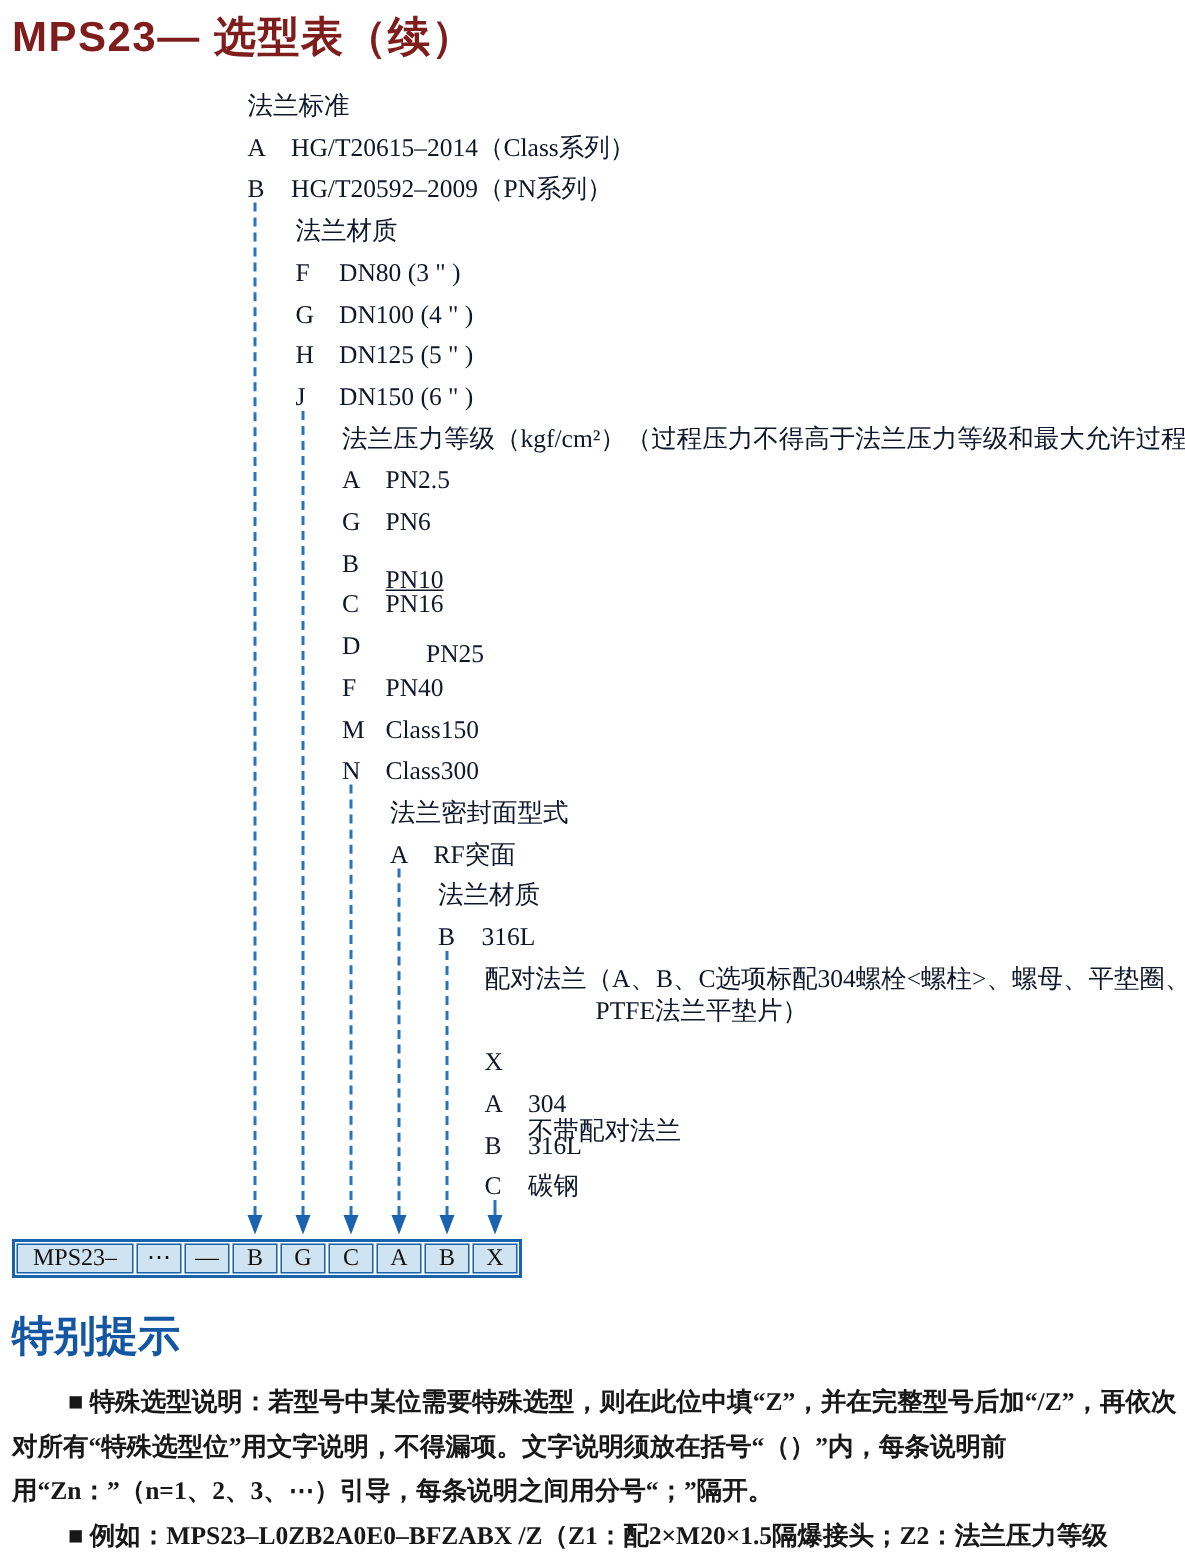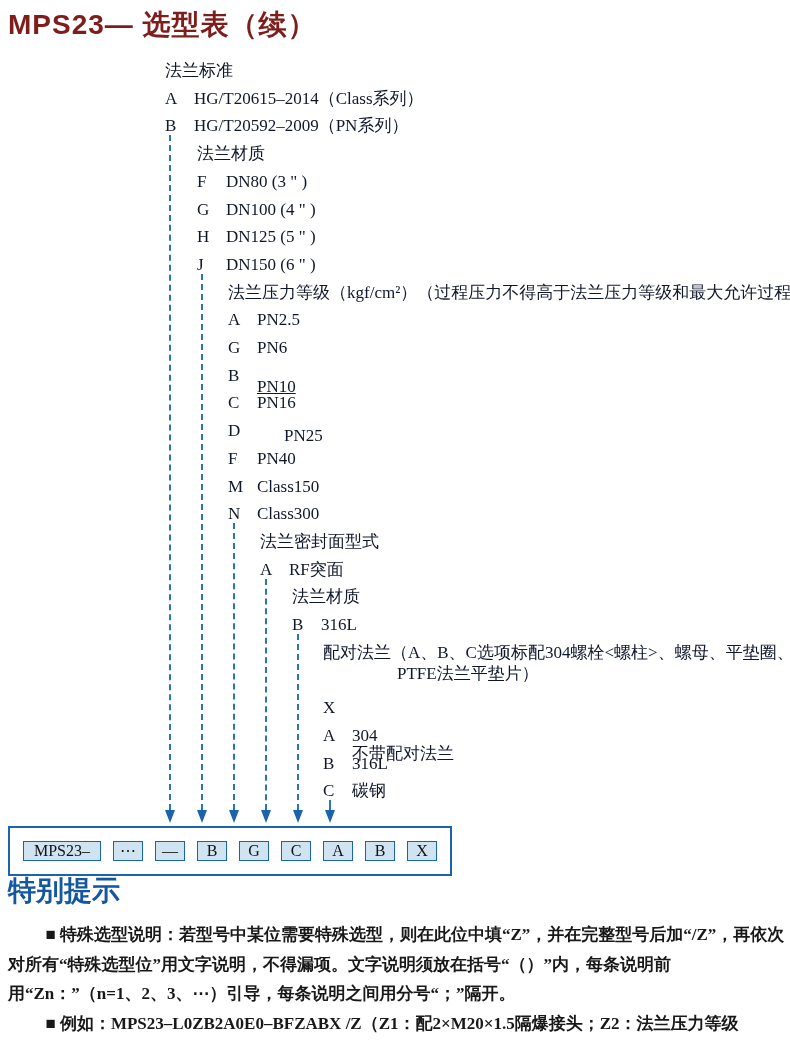--- a/index.html
+++ b/index.html
@@ -15,21 +15,21 @@
   .tree span{
     position:absolute;white-space:nowrap;font-size:17px;line-height:19px;color:#0f172a;
   }
   .vline{position:absolute;width:0;border-left:2px dashed #2a74ba;}
   .arrowhead{
     position:absolute;width:0;height:0;
     border-left:5px solid transparent;border-right:5px solid transparent;
     border-top:13px solid #1a63ae;
   }
   .model-bar{
-    position:absolute;left:8px;top:826px;display:flex;gap:12px;padding:13px;
+    position:absolute;left:8px;top:826px;display:flex;gap:2px;padding:1px;
     border:2px solid #1a63ae;background:#ffffff;
   }
   .bar-cell{
     box-sizing:border-box;width:30px;height:20px;border:1px solid #1a63ae;
     background:#cfe3f1;text-align:center;font-size:16px;line-height:18px;color:#111;
   }
   .bar-cell.wide{width:78px;}
   .notes-heading{
     position:absolute;left:8px;top:872px;margin:0;
     font-family:"Liberation Sans","DejaVu Sans",sans-serif;

